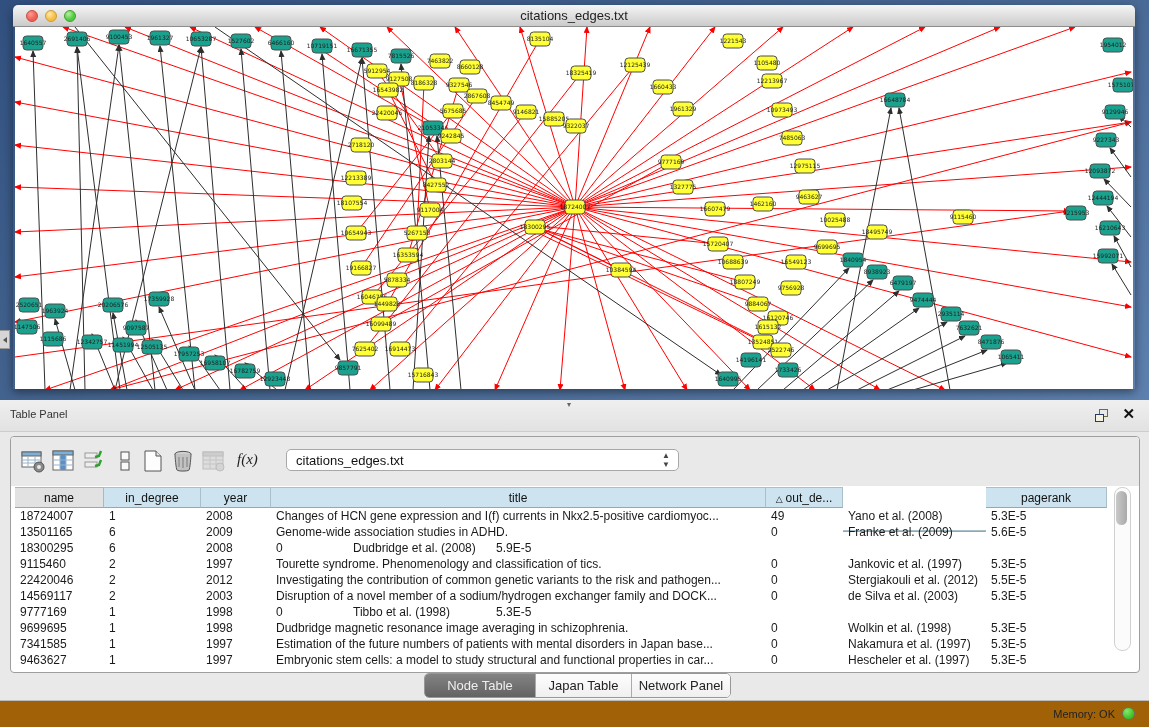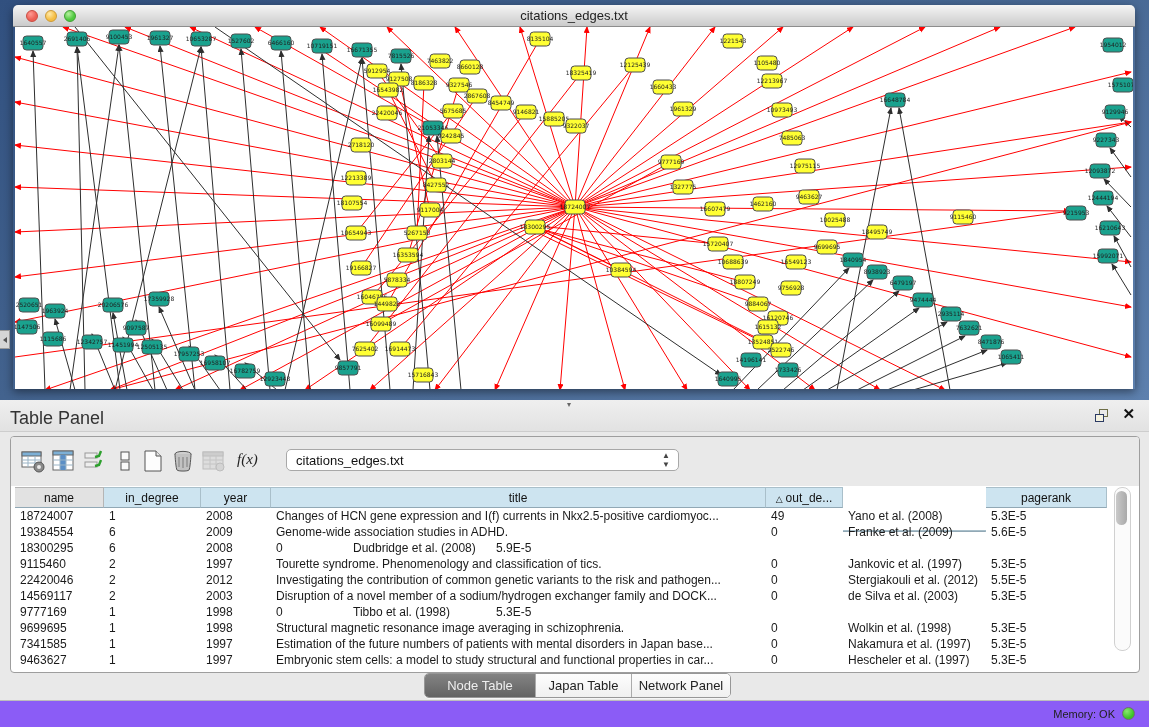--- a/index.html
+++ b/index.html
@@ -23,21 +23,21 @@
   .canvas{position:absolute;left:2px;top:22px;width:1118px;height:362px;background:#fff;overflow:hidden;}
   .canvas svg{display:block;}
   .left-tab{position:absolute;left:0;top:330px;width:9px;height:17px;background:#d6d6d6;
             border:1px solid #9a9a9a;border-left:none;display:flex;align-items:center;justify-content:center;}
   .left-tab::before{content:"";width:0;height:0;border-top:3px solid transparent;border-bottom:3px solid transparent;border-right:4px solid #555;}
 
   
   .panel{position:absolute;left:0;top:400px;width:1149px;height:300px;background:#e9e9e9;}
   .panel-titlebar{position:absolute;left:0;top:0;width:1149px;height:31px;
                   background:linear-gradient(#efefef,#e2e2e2);border-bottom:1px solid #cdcdcd;}
-  .panel-title{position:absolute;left:10px;top:8px;font-size:18px;color:#333;}
+  .panel-title{position:absolute;left:10px;top:8px;font-size:11px;color:#333;}
   .split-arrow{position:absolute;left:567px;top:0px;font-size:8px;color:#666;}
   .float-ico{position:absolute;right:40px;top:8px;width:14px;height:13px;}
   .close-ico{position:absolute;right:14px;top:5px;font-size:15px;font-weight:bold;color:#111;line-height:18px;}
 
   .container{position:absolute;left:10px;top:36px;width:1128px;height:235px;background:#fff;
              border:1px solid #9e9e9e;border-radius:4px;overflow:hidden;}
   .toolbar{position:absolute;left:0;top:0;width:100%;height:49px;background:#e9e9e9;}
   .tb-ico{position:absolute;top:12px;width:24px;height:24px;}
   .fx{position:absolute;top:14px;font-family:"Liberation Serif",serif;font-style:italic;font-size:15px;color:#222;}
   .dd{position:absolute;left:275px;top:12px;width:393px;height:22px;background:#fff;border:1px solid #a8a8a8;
@@ -60,21 +60,21 @@
           background:linear-gradient(90deg,#c9c9c9,#a9a9a9);}
 
   .tabsrow{position:absolute;left:0;top:272px;width:1149px;height:28px;}
   .seg{position:absolute;left:424px;top:1px;height:23px;display:flex;border:1px solid #979797;
        border-radius:5px;overflow:hidden;background:#fff;box-shadow:0 1px 0 rgba(255,255,255,.6);}
   .seg-btn{height:23px;line-height:23px;font-size:13px;text-align:center;color:#222;
            background:linear-gradient(#fdfdfd,#f0f0f0);border-right:1px solid #ababab;}
   .seg-btn:last-child{border-right:none;}
   .seg-btn.sel{background:linear-gradient(#838383,#636363);color:#efefef;}
 
-  .statusbar{position:absolute;left:0;top:700px;width:1149px;height:27px;background:#8b5cf6;
+  .statusbar{position:absolute;left:0;top:700px;width:1149px;height:27px;background:#a16207;
              border-top:1px solid #bdbdbd;}
   .mem-label{position:absolute;right:34px;top:7px;font-size:11px;color:#222;}
   .mem-dot{position:absolute;right:14px;top:6px;width:13px;height:13px;border-radius:50%;
            background:radial-gradient(circle at 35% 30%,#8ae76e,#3cc426 65%);border:1px solid #6e6e6e;box-sizing:border-box;}
 </style>
 </head>
 <body>
 
 <div class="stage">
 
@@ -752,21 +752,21 @@
           <div class="tr">
             <div class="td" style="width: 89px;">18724007</div>
             <div class="td" style="width: 97px;">1</div>
             <div class="td" style="width: 70px;">2008</div>
             <div class="td" style="width: 495px;">Changes of HCN gene expression and I(f) currents in Nkx2.5-positive cardiomyoc...</div>
             <div class="td" style="width: 77px;">49</div>
             <div class="td" style="width: 143px;">Yano et al. (2008)</div>
             <div class="td" style="width: 121px;">5.3E-5</div>
           </div>
           <div class="tr">
-            <div class="td" style="width: 89px;">19384554</div>
+            <div class="td" style="width: 89px;">13501165</div>
             <div class="td" style="width: 97px;">6</div>
             <div class="td" style="width: 70px;">2009</div>
             <div class="td" style="width: 495px;">Genome-wide association studies in ADHD.</div>
             <div class="td" style="width: 77px;">0</div>
             <div class="td" style="width: 143px;">Franke et al. (2009)</div>
             <div class="td" style="width: 121px;">5.6E-5</div>
           </div>
           <div class="tr">
             <div class="td" style="width: 89px;">18300295</div>
             <div class="td" style="width: 97px;">6</div>
@@ -807,21 +807,21 @@
             <div class="td" style="width: 97px;">1</div>
             <div class="td" style="width: 70px;">1998</div>
             <div class="td" style="width: 77px;">0</div>
             <div class="td" style="width: 143px;">Tibbo et al. (1998)</div>
             <div class="td" style="width: 121px;">5.3E-5</div>
           </div>
           <div class="tr">
             <div class="td" style="width: 89px;">9699695</div>
             <div class="td" style="width: 97px;">1</div>
             <div class="td" style="width: 70px;">1998</div>
-            <div class="td" style="width: 495px;">Structural magnetic resonance image averaging in schizophrenia.</div>
+            <div class="td" style="width: 495px;">Dudbridge magnetic resonance image averaging in schizophrenia.</div>
             <div class="td" style="width: 77px;">0</div>
             <div class="td" style="width: 143px;">Wolkin et al. (1998)</div>
             <div class="td" style="width: 121px;">5.3E-5</div>
           </div>
           <div class="tr">
             <div class="td" style="width: 89px;">7341585</div>
             <div class="td" style="width: 97px;">1</div>
             <div class="td" style="width: 70px;">1997</div>
             <div class="td" style="width: 495px;">Estimation of the future numbers of patients with mental disorders in Japan base...</div>
             <div class="td" style="width: 77px;">0</div>

